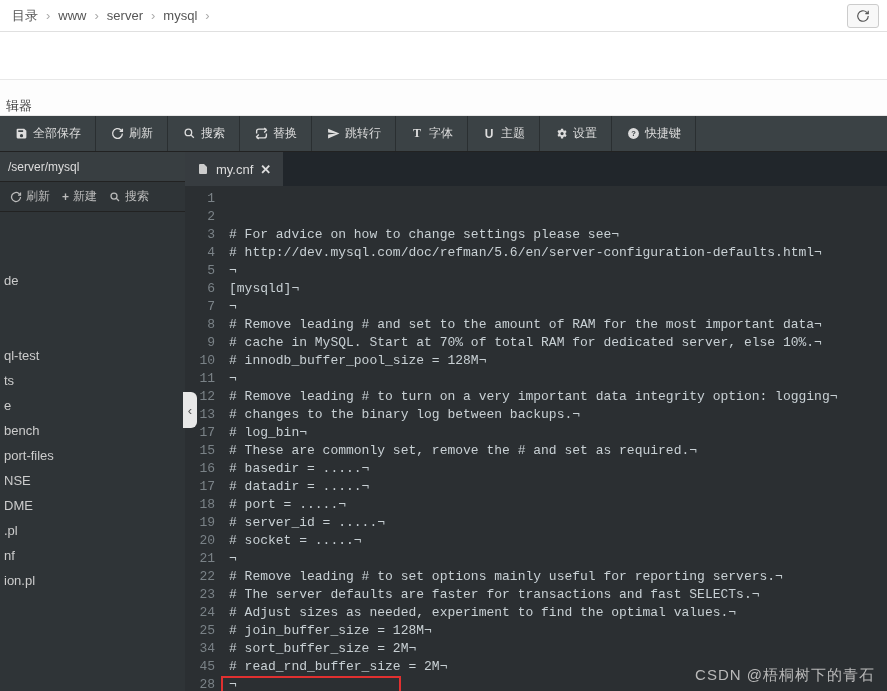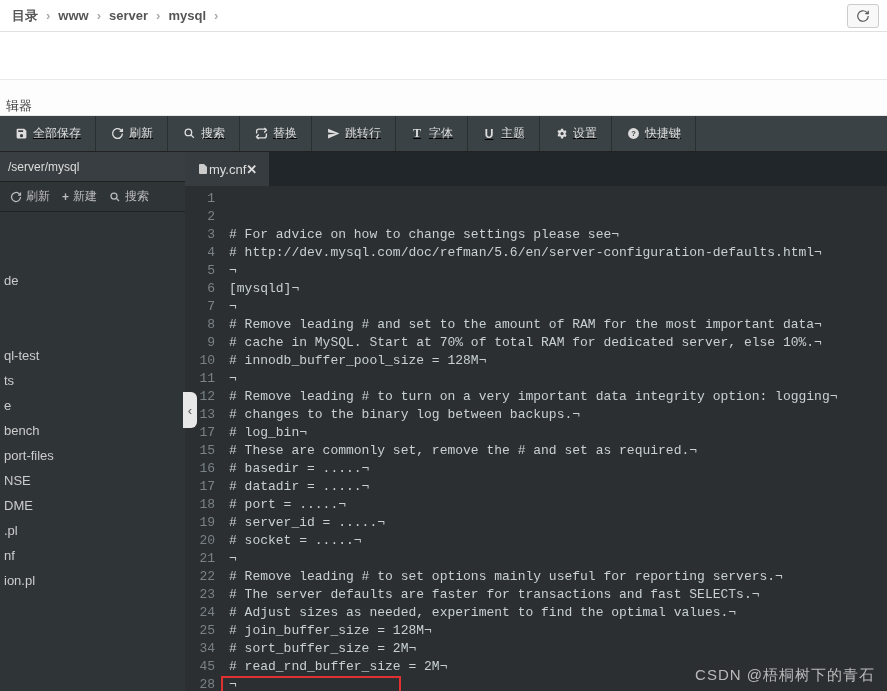--- a/index.html
+++ b/index.html
@@ -1,37 +1,37 @@
 <!DOCTYPE html>
 <html><head>
 <meta charset="utf-8">
 <style>
 * { margin: 0; padding: 0; box-sizing: border-box; }
 body { font-family: "Microsoft YaHei", Arial, sans-serif; font-size: 13px; background: #fff; width: 887px; height: 691px; overflow: hidden; position: relative; }
-.breadcrumb-bar { height: 32px; background: #fff; border-bottom: 1px solid #e0e0e0; display: flex; align-items: center; padding: 0 8px; color: #555; font-weight: bold; }
+.breadcrumb-bar { height: 32px; background: #fff; border-bottom: 1px solid #e0e0e0; display: flex; align-items: center; padding: 0 8px; color: #555; }
 .breadcrumb-item { padding: 0 4px; cursor: pointer; }
 .breadcrumb-sep { color: #aaa; padding: 0 4px; }
 .refresh-btn { margin-left: auto; width: 32px; height: 24px; border: 1px solid #ccc; background: #f8f8f8; border-radius: 3px; display: flex; align-items: center; justify-content: center; cursor: pointer; }
 .spacer-row { height: 48px; background: #fff; border-bottom: 1px solid #e8e8e8; }
 .editor-label-row { height: 36px; background: #fdfdfd; border-bottom: 1px solid #e8e8e8; display: flex; align-items: flex-end; padding: 0 6px; color: #444; font-size: 13px; }
 .dark-area { background: #2f3437; }
-.toolbar { height: 36px; background: #3b4245; display: flex; align-items: center; border-bottom: 1px solid #222; text-decoration: underline; }
+.toolbar { height: 36px; background: #3b4245; display: flex; align-items: center; border-bottom: 1px solid #222; }
 .tool-btn { display: flex; align-items: center; gap: 5px; padding: 0 14px; height: 100%; color: #ddd; cursor: pointer; border-right: 1px solid #2a2f31; font-size: 12px; }
 .tool-icon { width: 14px; height: 14px; display: inline-flex; align-items: center; justify-content: center; }
 .main-split { display: flex; height: 610px; }
 .sidebar { width: 185px; background: #2f3437; color: #ccc; display: flex; flex-direction: column; position: relative; }
 .sidebar-path { height: 30px; display: flex; align-items: center; padding: 0 8px; background: #383e41; font-size: 12px; color: #ddd; border-bottom: 1px solid #222; }
 .sidebar-tools { height: 30px; display: flex; align-items: center; gap: 12px; padding: 0 10px; background: #2f3437; font-size: 12px; color: #bbb; border-bottom: 1px solid #222; }
 .sidebar-tool { display: flex; align-items: center; gap: 4px; cursor: pointer; }
 .file-tree { flex: 1; overflow: hidden; padding-top: 6px; }
 .tree-item { padding: 5px 8px 5px 4px; color: #ccc; font-size: 13px; cursor: pointer; white-space: nowrap; overflow: hidden; }
 .collapse-handle { position: absolute; right: -12px; top: 240px; width: 14px; height: 36px; background: #e8e8e8; border-radius: 0 6px 6px 0; display: flex; align-items: center; justify-content: center; color: #555; cursor: pointer; z-index: 5; }
 .editor-panel { flex: 1; background: #2b2f32; display: flex; flex-direction: column; }
 .tab-bar { height: 34px; background: #21262b; display: flex; align-items: stretch; }
-.tab { display: flex; align-items: center; gap: 0; padding: 0 12px; background: #373c40; color: #ddd; font-size: 13px; cursor: pointer; }
+.tab { display: flex; align-items: center; gap: 7px; padding: 0 12px; background: #373c40; color: #ddd; font-size: 13px; cursor: pointer; }
 .tab-close { cursor: pointer; font-weight: bold; }
 .code-area { flex: 1; display: flex; font-family: Consolas, "Courier New", monospace; font-size: 13px; line-height: 18px; overflow: hidden; }
 .gutter { width: 38px; background: #2b2f32; color: #7a8287; text-align: right; padding: 4px 8px 4px 0; user-select: none; }
 .code-lines { flex: 1; padding: 4px 0 4px 6px; color: #c8d0d4; white-space: pre; position: relative; }
 .code-line { height: 18px; }
 .hl-box { position: absolute; border: 2px solid #e03030; pointer-events: none; }
 .watermark { position: absolute; right: 12px; bottom: 6px; color: #b9b9b9; font-size: 15px; letter-spacing: 1px; pointer-events: none; }
 svg { display: block; }
 </style>
 </head>

